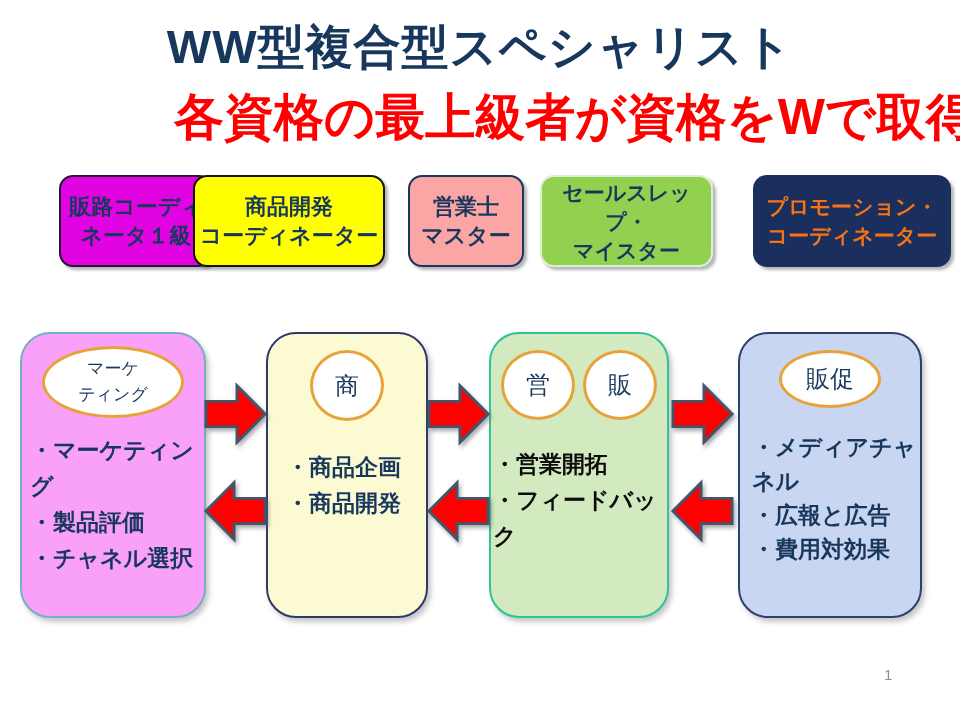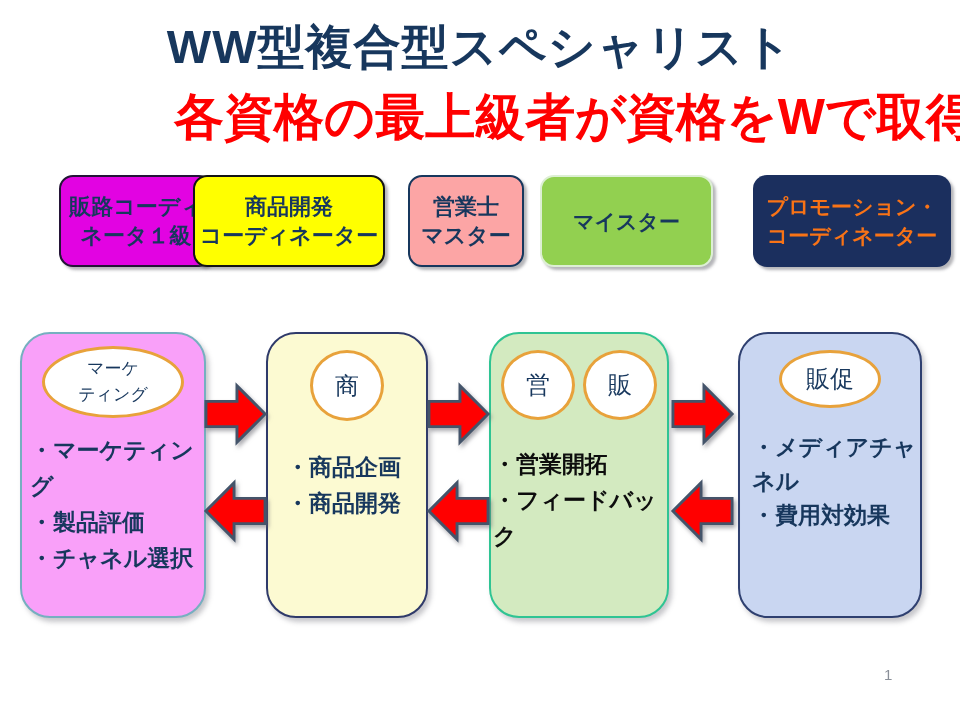--- a/index.html
+++ b/index.html
@@ -83,20 +83,21 @@
   </div>
   <div class="qbox qbox-2">
     <span>商品開発</span>
     <span>コーディネーター</span>
   </div>
   <div class="qbox qbox-3">
     <span>営業士</span>
     <span>マスター</span>
   </div>
   <div class="qbox qbox-4">
+    <span>セールスレップ・</span>
     <span>マイスター</span>
   </div>
   <div class="qbox qbox-5">
     <span>プロモーション・</span>
     <span>コーディネーター</span>
   </div>
 
   <div class="pbox pbox-1">
     <div class="badge badge-wide">
       <span>マーケ</span>
@@ -133,20 +134,21 @@
       <li>・フィードバック</li>
     </ul>
   </div>
 
   <div class="pbox pbox-4">
     <div class="badge badge-flat">
       <span>販促</span>
     </div>
     <ul class="bullets">
       <li>・メディアチャネル</li>
+      <li>・広報と広告</li>
       <li>・費用対効果</li>
     </ul>
   </div>
 
   <svg class="arrow arrow-r1" viewBox="0 0 66 66">
     <polygon points="2,20 34,20 34,4 63,33 34,62 34,46 2,46" fill="#FF0000" stroke="#44546A" stroke-width="3"></polygon>
   </svg>
   <svg class="arrow arrow-r2" viewBox="0 0 66 66">
     <polygon points="2,20 34,20 34,4 63,33 34,62 34,46 2,46" fill="#FF0000" stroke="#44546A" stroke-width="3"></polygon>
   </svg>

